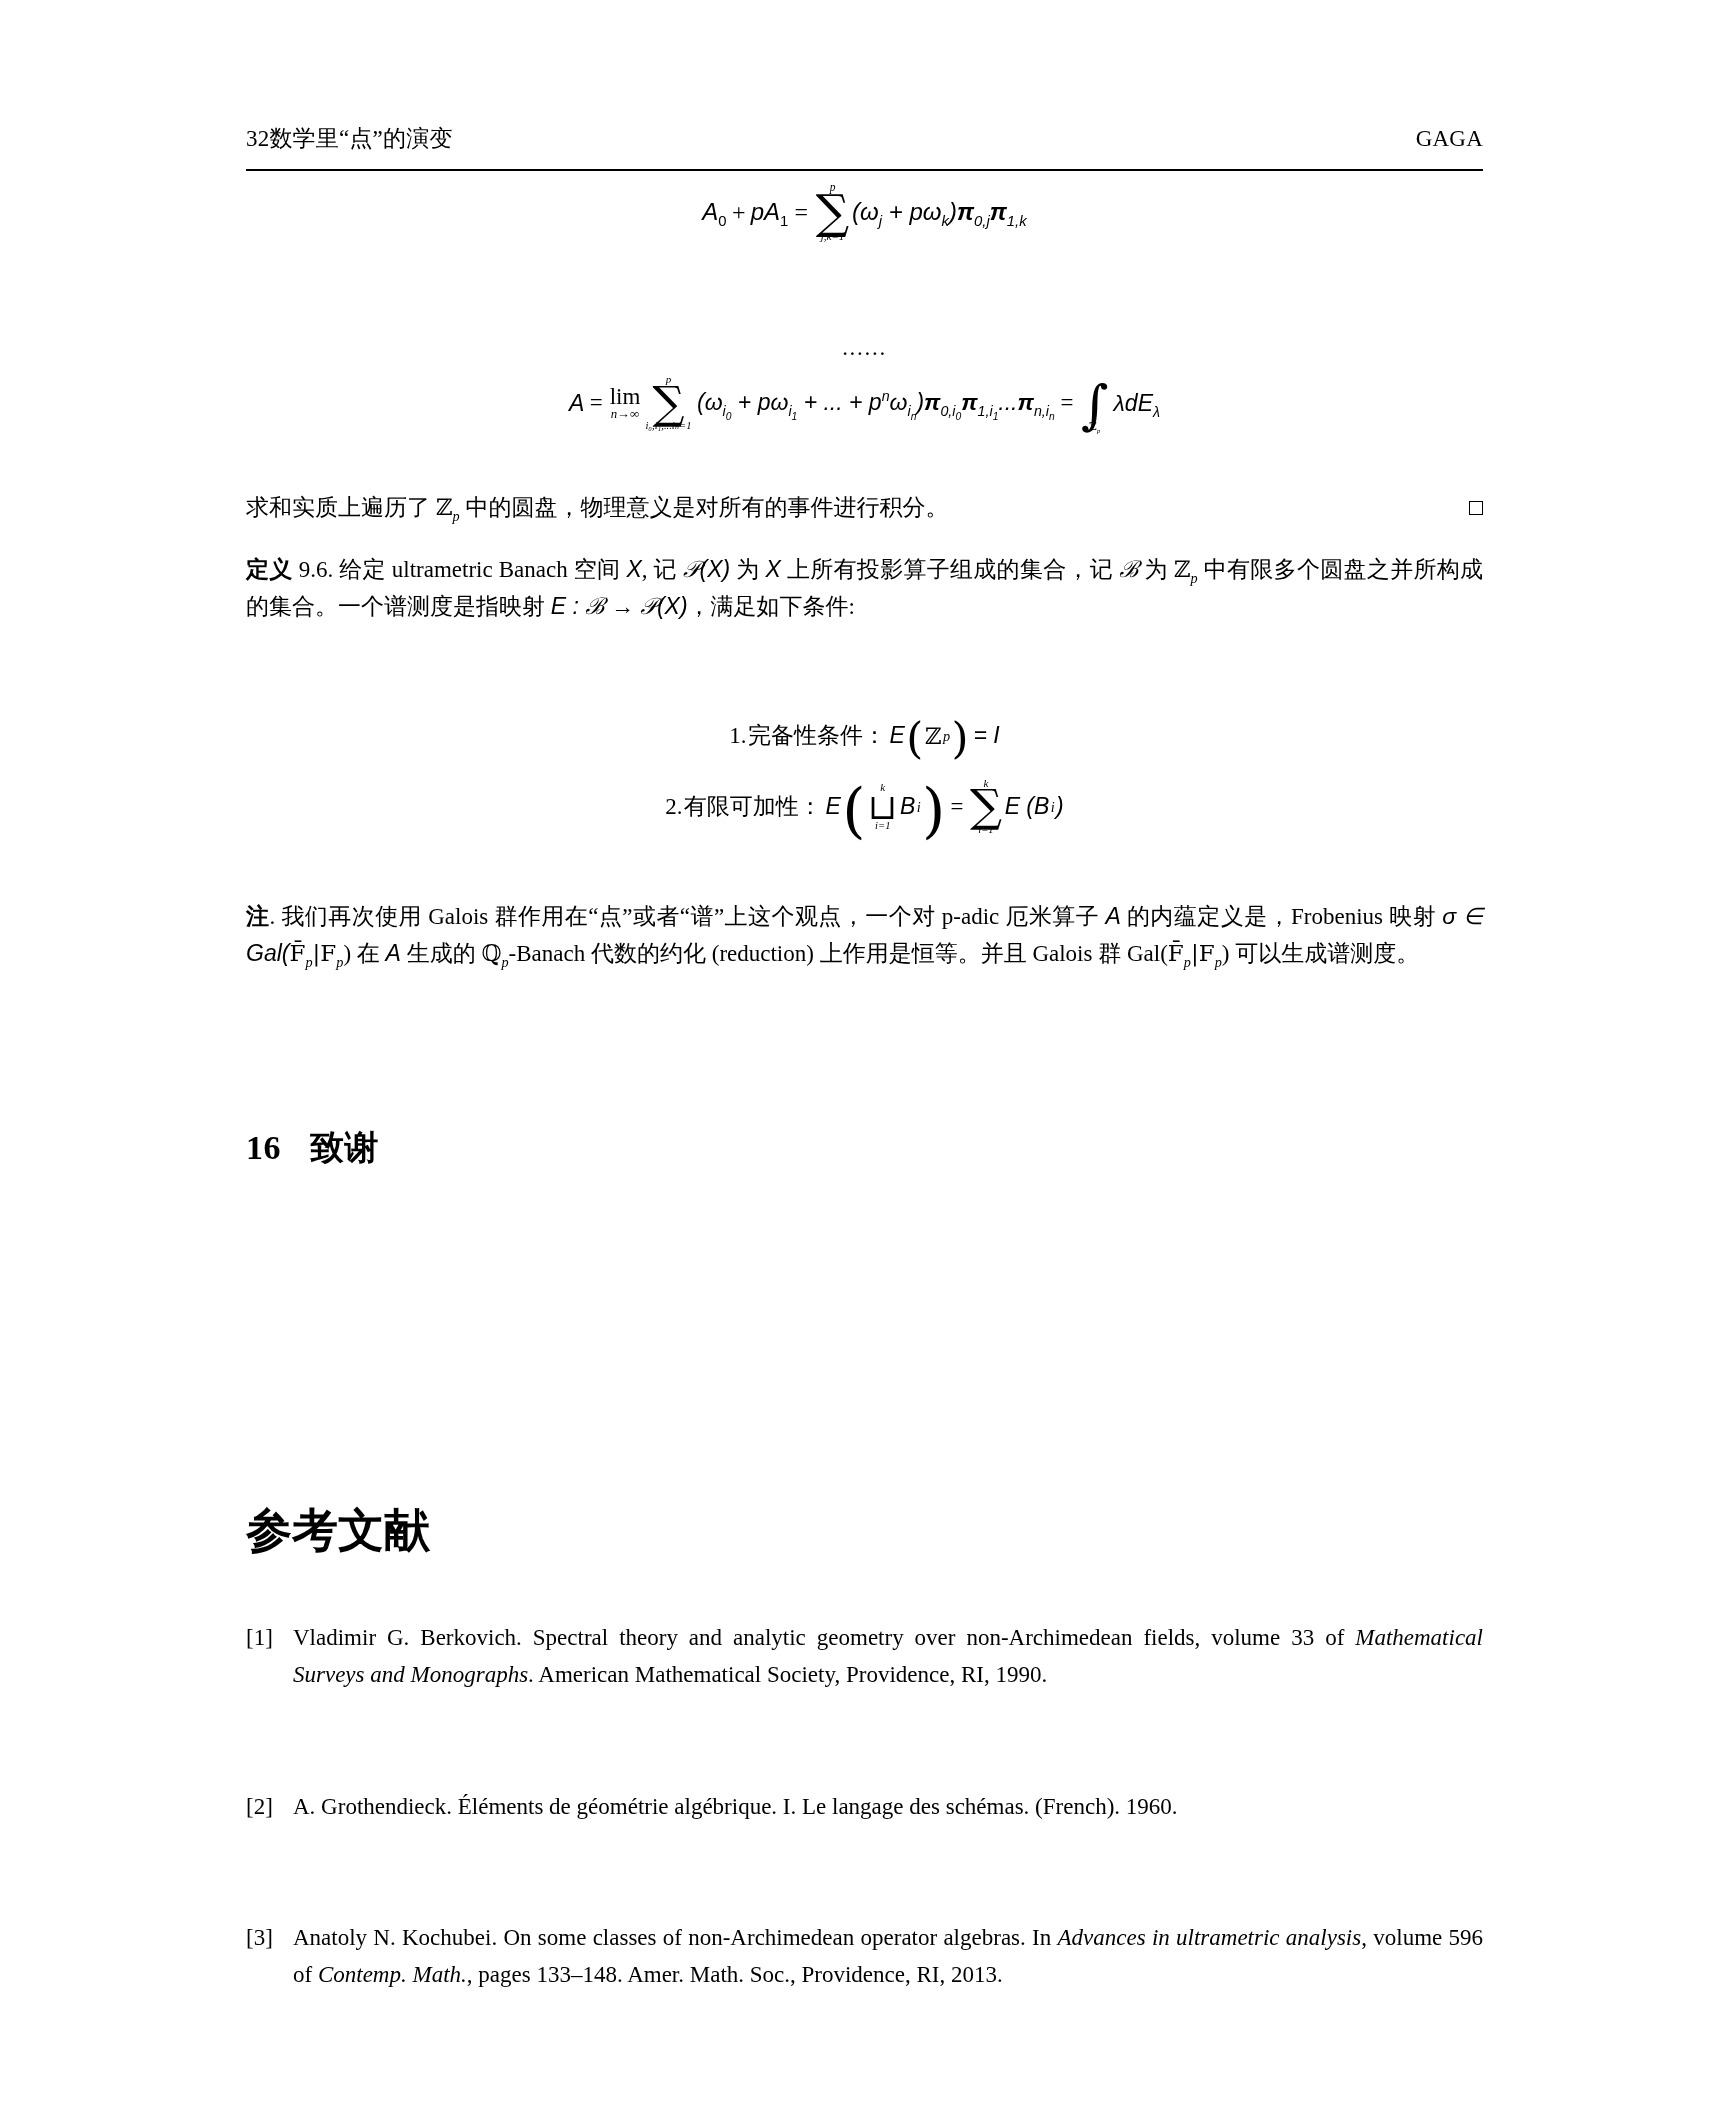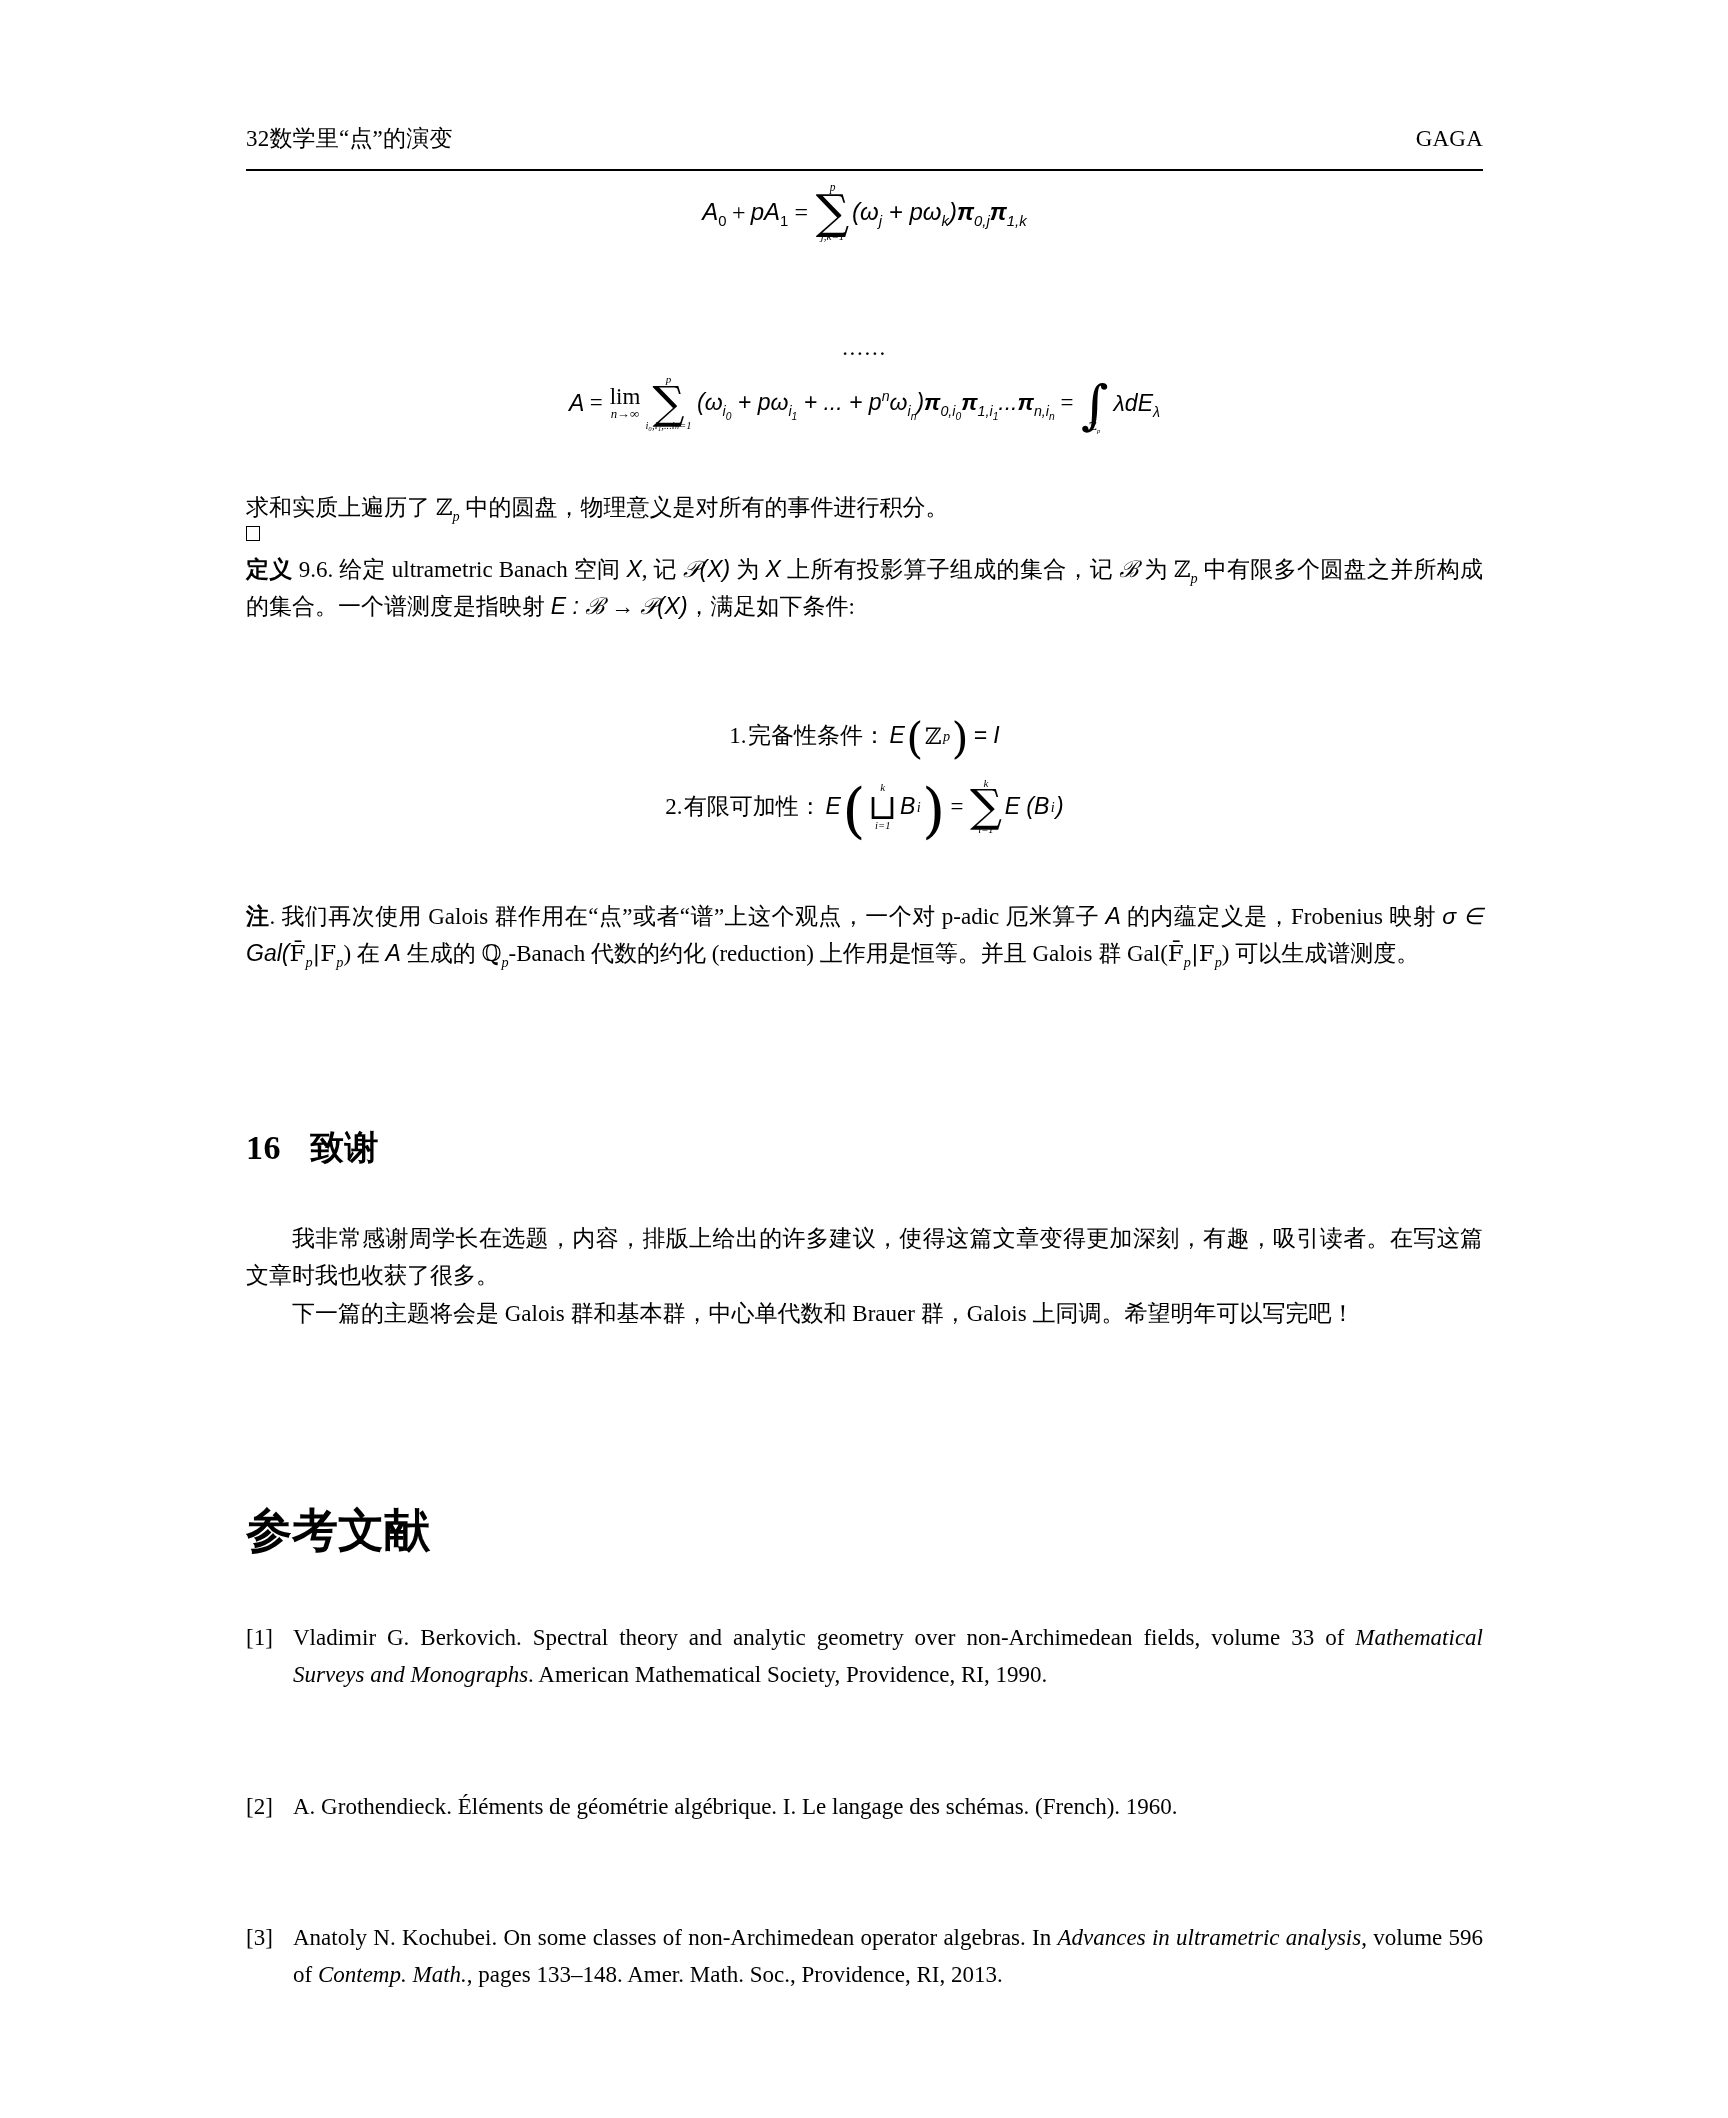--- a/index.html
+++ b/index.html
@@ -20,21 +20,21 @@
   .runhead .mid { flex:1; text-align:left; font-size:23px; }
   .rule {
     position:absolute; left:246px; top:169px; width:1237px; height:1.7px;
     background:#000000;
   }
 
   
   .body-block { position:absolute; left:246px; width:1237px; }
   p.para {
     margin:0; font-size:23px; line-height:1.62;
-    text-align:justify; text-justify:inter-word;flex-direction:column;
+    text-align:justify; text-justify:inter-word;
   }
   p.para.indent { text-indent:46px; }
 
   .cn { font-family:"Liberation Serif","DejaVu Serif",serif; }
   .bold { font-weight:bold; }
   i, .it { font-style:italic; }
 
   
   .mi { font-style:italic; font-family:Liberation Sans, sans-serif; }
   .bb { font-family:"DejaVu Serif", serif; font-style:normal; }
@@ -193,24 +193,20 @@
     <p class="para cn"><span class="bold">注</span><span>.</span><span> 我们再次使用 Galois 群作用在“点”或者“谱”上这个观点，一个对 p-adic 厄</span><span>米算子 </span><span class="mi">A</span><span> 的内蕴定义是，Frobenius 映射 </span><span class="mi">σ ∈ Gal(</span><span class="bb">F̄</span><sub class="s">p</sub><span class="bb">|F</span><sub class="s">p</sub><span>)</span><span> 在 </span><span class="mi">A</span><span> 生成的 </span><span class="bb">ℚ</span><sub class="s">p</sub><span>-Banach 代</span><span>数的约化 (reduction) 上作用是恒等。并且 Galois 群 Gal(</span><span class="bb">F̄</span><sub class="s">p</sub><span class="bb">|F</span><sub class="s">p</sub><span>) 可以生成谱测度。</span></p>
   </div>
 
   <div class="body-block" style="top:1125px;">
     <h2 class="section cn">
       <span class="num">16</span>
       <span>致谢</span>
     </h2>
   </div>
 
-  <div class="body-block" style="top:1220px;">
-    <p class="para cn indent">我非常感谢周学长在选题，内容，排版上给出的许多建议，使得这篇文章变得更加深刻，有趣，吸引读者。在写这篇文章时我也收获了很多。</p>
-    <p class="para cn indent">下一篇的主题将会是 Galois 群和基本群，中心单代数和 Brauer 群，Galois 上同调。希望明年可以写完吧！</p>
-  </div>
 
   <div class="body-block" style="top:1500px;">
     <h2 class="refs cn">参考文献</h2>
   </div>
 
   <div class="bibitem" style="top:1619px;">
     <span class="tag">[1]</span>
     <span class="txt"><span>Vladimir G. Berkovich.  Spectral theory and analytic geometry over non-Archimedean fields, volume 33 of </span><i>Mathematical Surveys and Monographs</i><span>. American Mathematical Society, Providence, RI, 1990.</span></span>
   </div>
 

